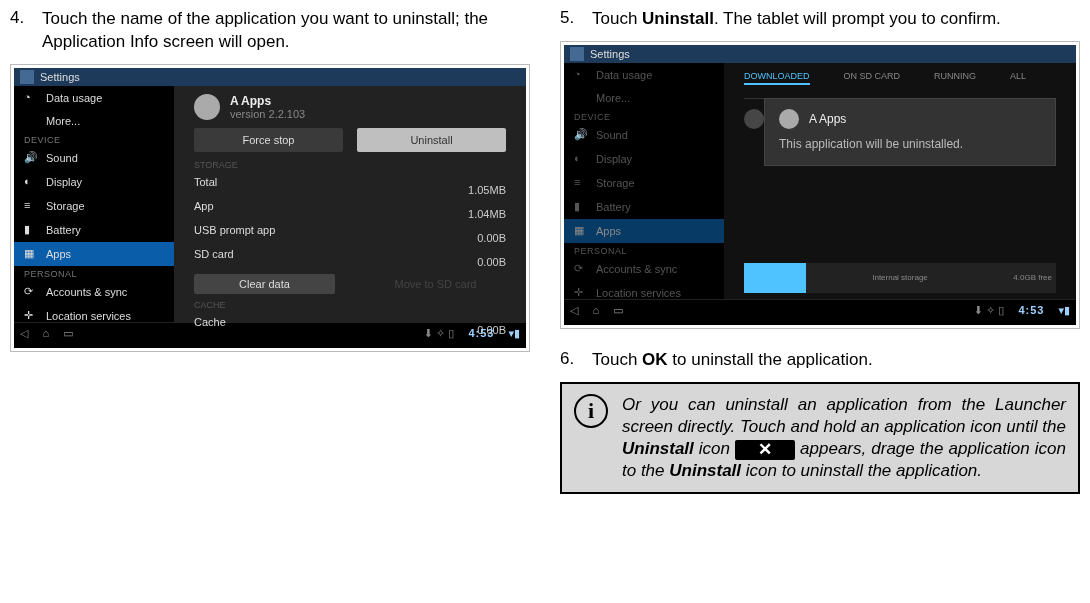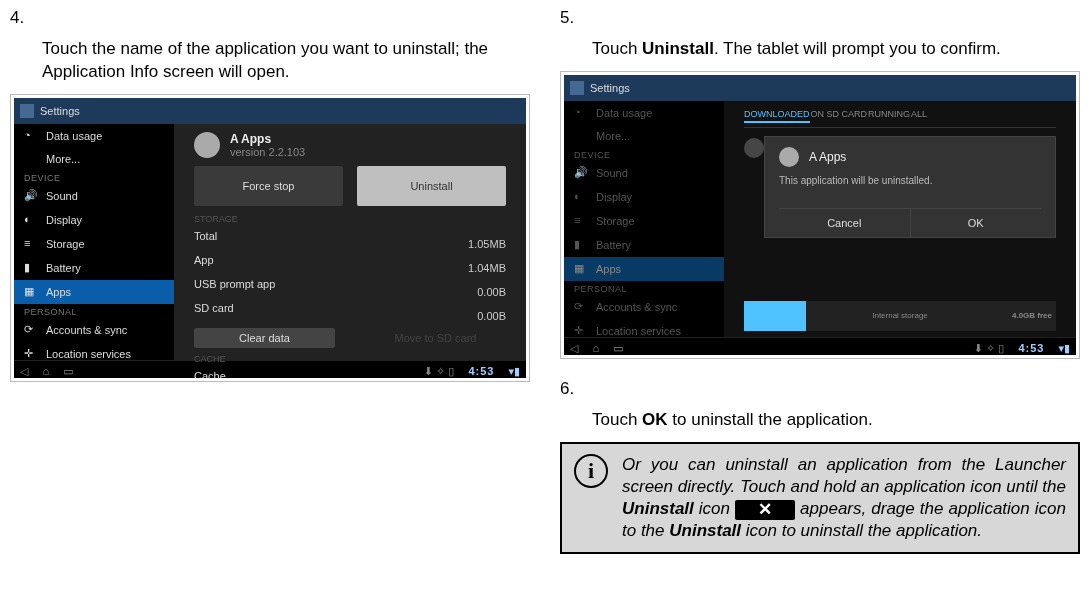--- a/index.html
+++ b/index.html
@@ -8,41 +8,41 @@
     font-size: 17px;
     color: #000;
     background: #fff;
     padding: 8px 10px;
     width: 1090px;
   }
   .columns { display: flex; gap: 30px; }
   .col { width: 525px; }
   .step-row { display: flex; margin-bottom: 10px; }
   .step-num { width: 32px; flex-shrink:0; }
-  .step-text { flex: 1; line-height: 1.35; margin-top: 30px; }
+  .step-text { flex: 1; line-height: 1.35; }
   .step-text b { font-weight: bold; }
 
   
   .shot-frame {
     border: 1px solid #bbb;
     padding: 3px;
     background: #fff;
     margin-bottom: 20px;
   }
   .shot {
     background: #000;
     color: #d7d7d7;
     font-family: Arial, sans-serif;
     font-size: 10px;
     height: 280px;
     position: relative;
     overflow: hidden;
   }
   .titlebar {
-    height: 26px;
+    height: 18px;
     background: #1e3a5a;
     color: #ddd;
     font-size: 11px;
     display: flex;
     align-items: center;
     padding: 0 6px;
     gap: 6px;
   }
   .titlebar .sqicon {
     width: 14px; height: 14px; background: #446a93;
@@ -72,21 +72,21 @@
     padding: 8px 20px;
     font-size: 11px;
     position: relative;
   }
   .app-hdr { display:flex; align-items:center; gap:10px; margin-bottom:8px; }
   .app-ico { width:26px; height:26px; border-radius:50%; background:#aaa; }
   .app-name { color:#eee; font-weight:bold; font-size:12px; }
   .app-ver { color:#888; font-size:11px; }
   .btn-row { display:flex; gap:14px; margin-bottom:8px; }
   .btn {
-    flex:1; text-align:center; padding:14px 0;
+    flex:1; text-align:center; padding:6px 0;
     background:#3a3a3a; color:#ddd; border-radius:2px;
   }
   .btn.light { background:#bfbfbf; color:#333; }
   .sec-head { color:#555; font-size:9px; margin:6px 0 4px; }
   .kv { display:flex; justify-content:space-between; color:#ddd; padding:2px 0; }
   .kv .v { color:#ccc;margin-top:8px; }
   .clear-row { display:flex; gap:30px; margin-top:4px;align-items:flex-end; }
   .clear-btn {
     flex:1; text-align:center; padding:4px 0;
     background:#444; color:#ddd; border-radius:2px;
@@ -100,27 +100,27 @@
   .navbar .spacer { flex:1; }
   .clock { color:#9ed0ff; font-weight:bold; letter-spacing:1px; }
 
   
   .dialog {
     position:absolute; top:35px; left:40px; right:20px;
     background:#333; border:1px solid #444;
     padding:10px 14px 0;
   }
   .dialog-hdr { display:flex; align-items:center; gap:10px; color:#eee; font-size:12px; margin-bottom:8px;}
-  .dialog-body { color:#bbb; font-size:10px; margin-bottom:22px; }
+  .dialog-body { color:#bbb; font-size:12px; margin-bottom:14px; }
   .dialog-btns { display:flex; border-top:1px solid #444; }
   .dbtn { flex:1; text-align:center; padding:8px 0; color:#ddd; font-size:11px; }
   .dbtn + .dbtn { border-left:1px solid #444; }
   .tabrow {
-    display:flex; gap:1px; color:#888; font-size:9px; border-bottom:1px solid #333;
-    padding-bottom:4px; margin-bottom:6px;
+    display:flex; gap:34px; color:#888; font-size:9px; border-bottom:1px solid #333;
+    padding-bottom:13px; margin-bottom:6px;
   }
   .tabrow .tab.active { color:#4fc3ff; border-bottom:2px solid #4fc3ff; padding-bottom:2px; }
   .applist-item { display:flex; align-items:center; gap:10px; color:#ccc; padding:4px 0; }
   .storage-bar {
     position:absolute; bottom:6px; left:20px; right:20px;
     height:30px; background:#222; display:flex; align-items:center;
     font-size:8px; color:#888;
   }
   .storage-bar .fill { height:100%; width:20%; background:#4fc3ff; }
   .dimmed .side-item, .dimmed .side-head { color:#555; }
@@ -331,29 +331,25 @@
                 <div style="color:#666;font-size:8px;">1.04MB</div>
               </div>
             </div>
 
             <div class="dialog">
               <div class="dialog-hdr">
                 <div class="app-ico" style="width:20px;height:20px;"></div>
                 <span>A Apps</span>
               </div>
               <div class="dialog-body">This application will be uninstalled.</div>
-              <div class="dialog-btns">
-                <div class="dbtn">Cancel</div>
-                <div class="dbtn">OK</div>
-              </div>
             </div>
             <div class="storage-bar">
               <div class="fill"></div>
               <span style="position:absolute;left:50%;transform:translateX(-50%);">Internal storage</span>
-              <span style="position:absolute;right:4px;font-weight:bold;">4.0GB free</span>
+              <span style="position:absolute;right:4px;">4.0GB free</span>
             </div>
           </div>
         </div>
         <div class="navbar">
           <span>◁</span>
           <span>⌂</span>
           <span>▭</span>
           <span class="spacer"></span>
           <span>⬇ ✧ ▯</span>
           <span class="clock">4:53</span>

